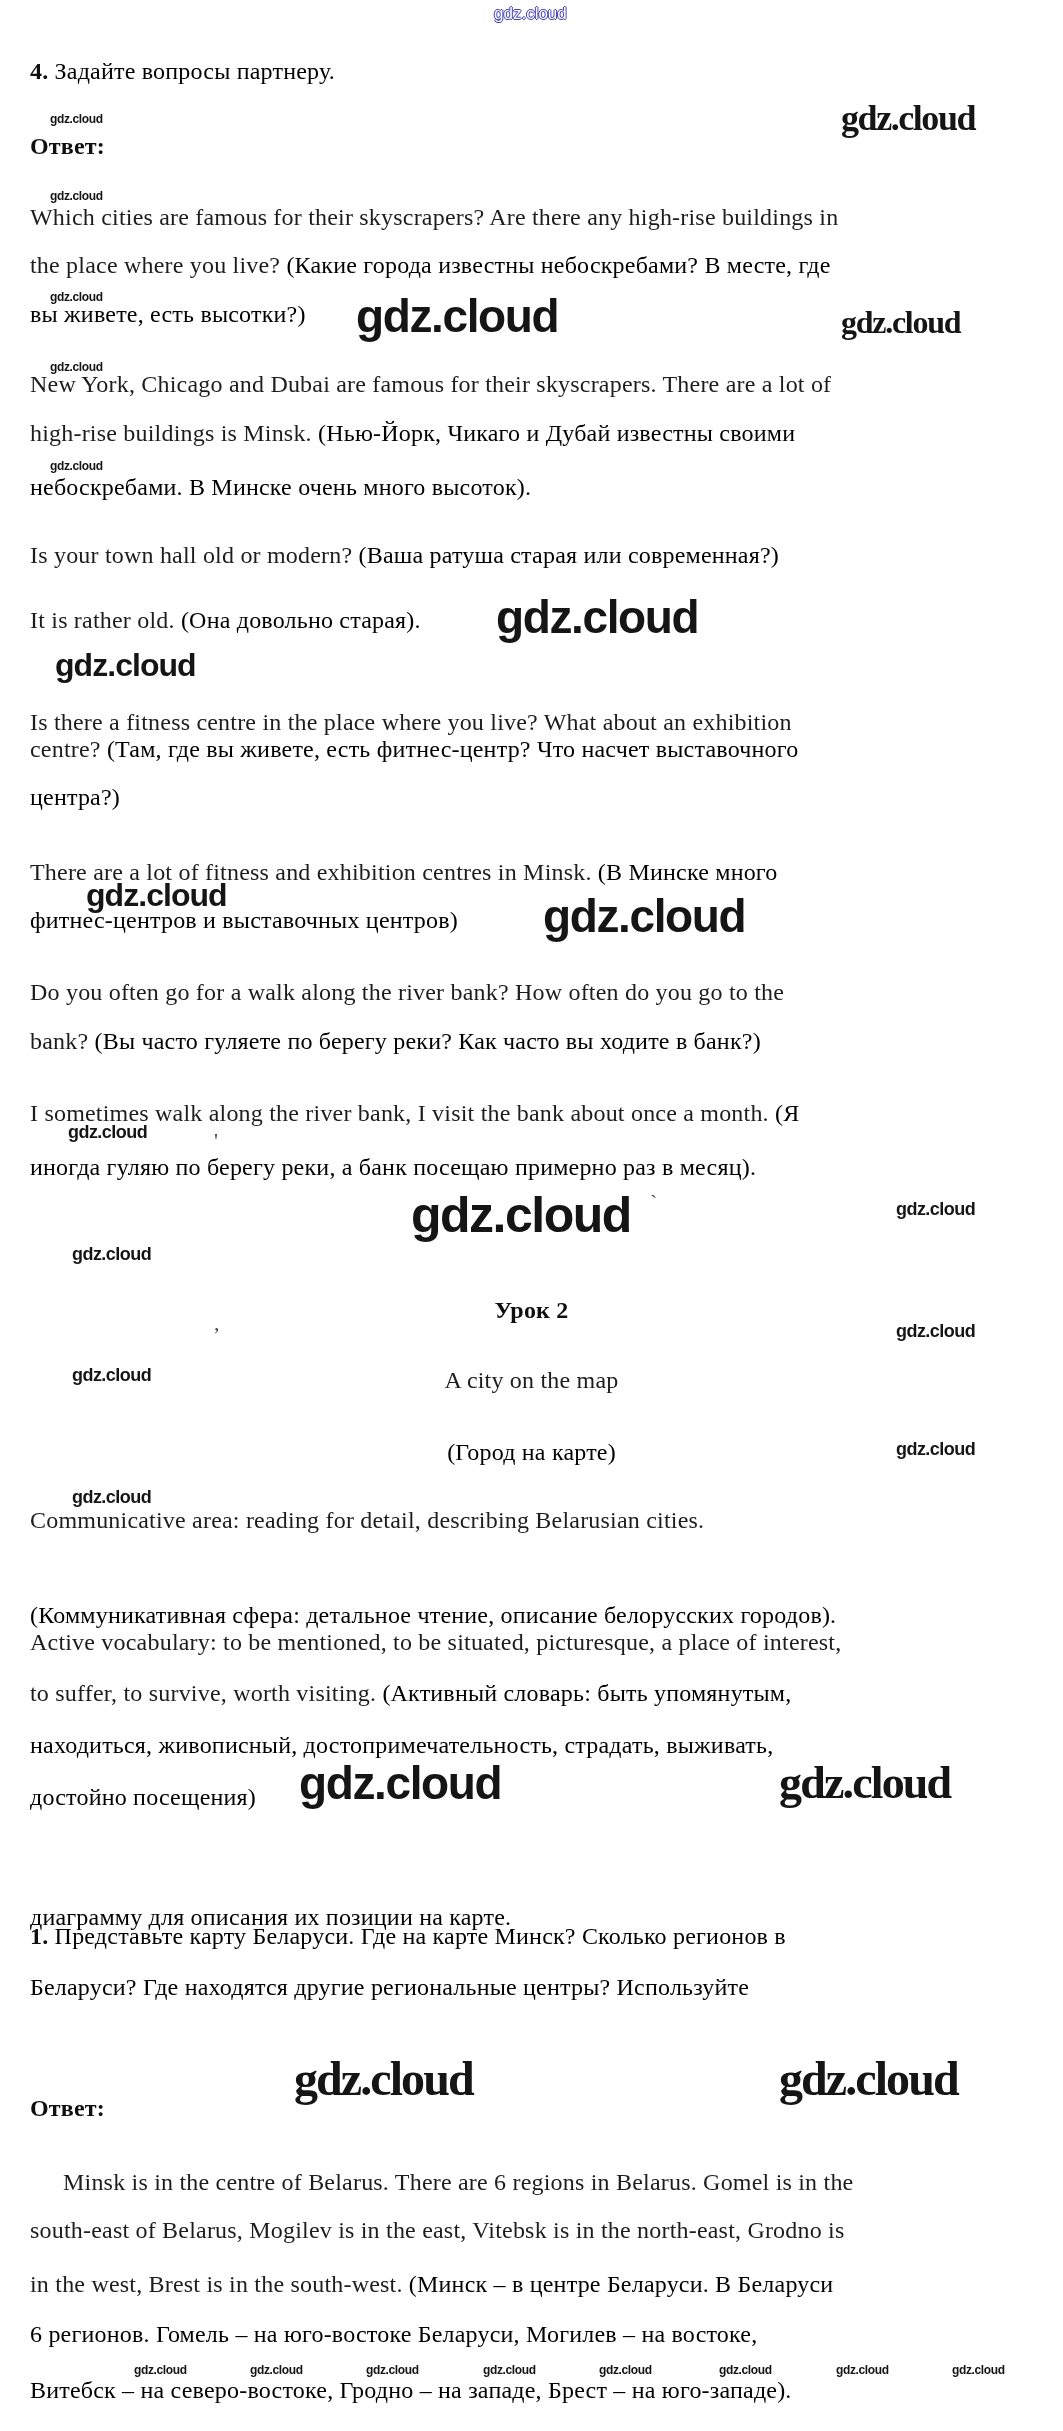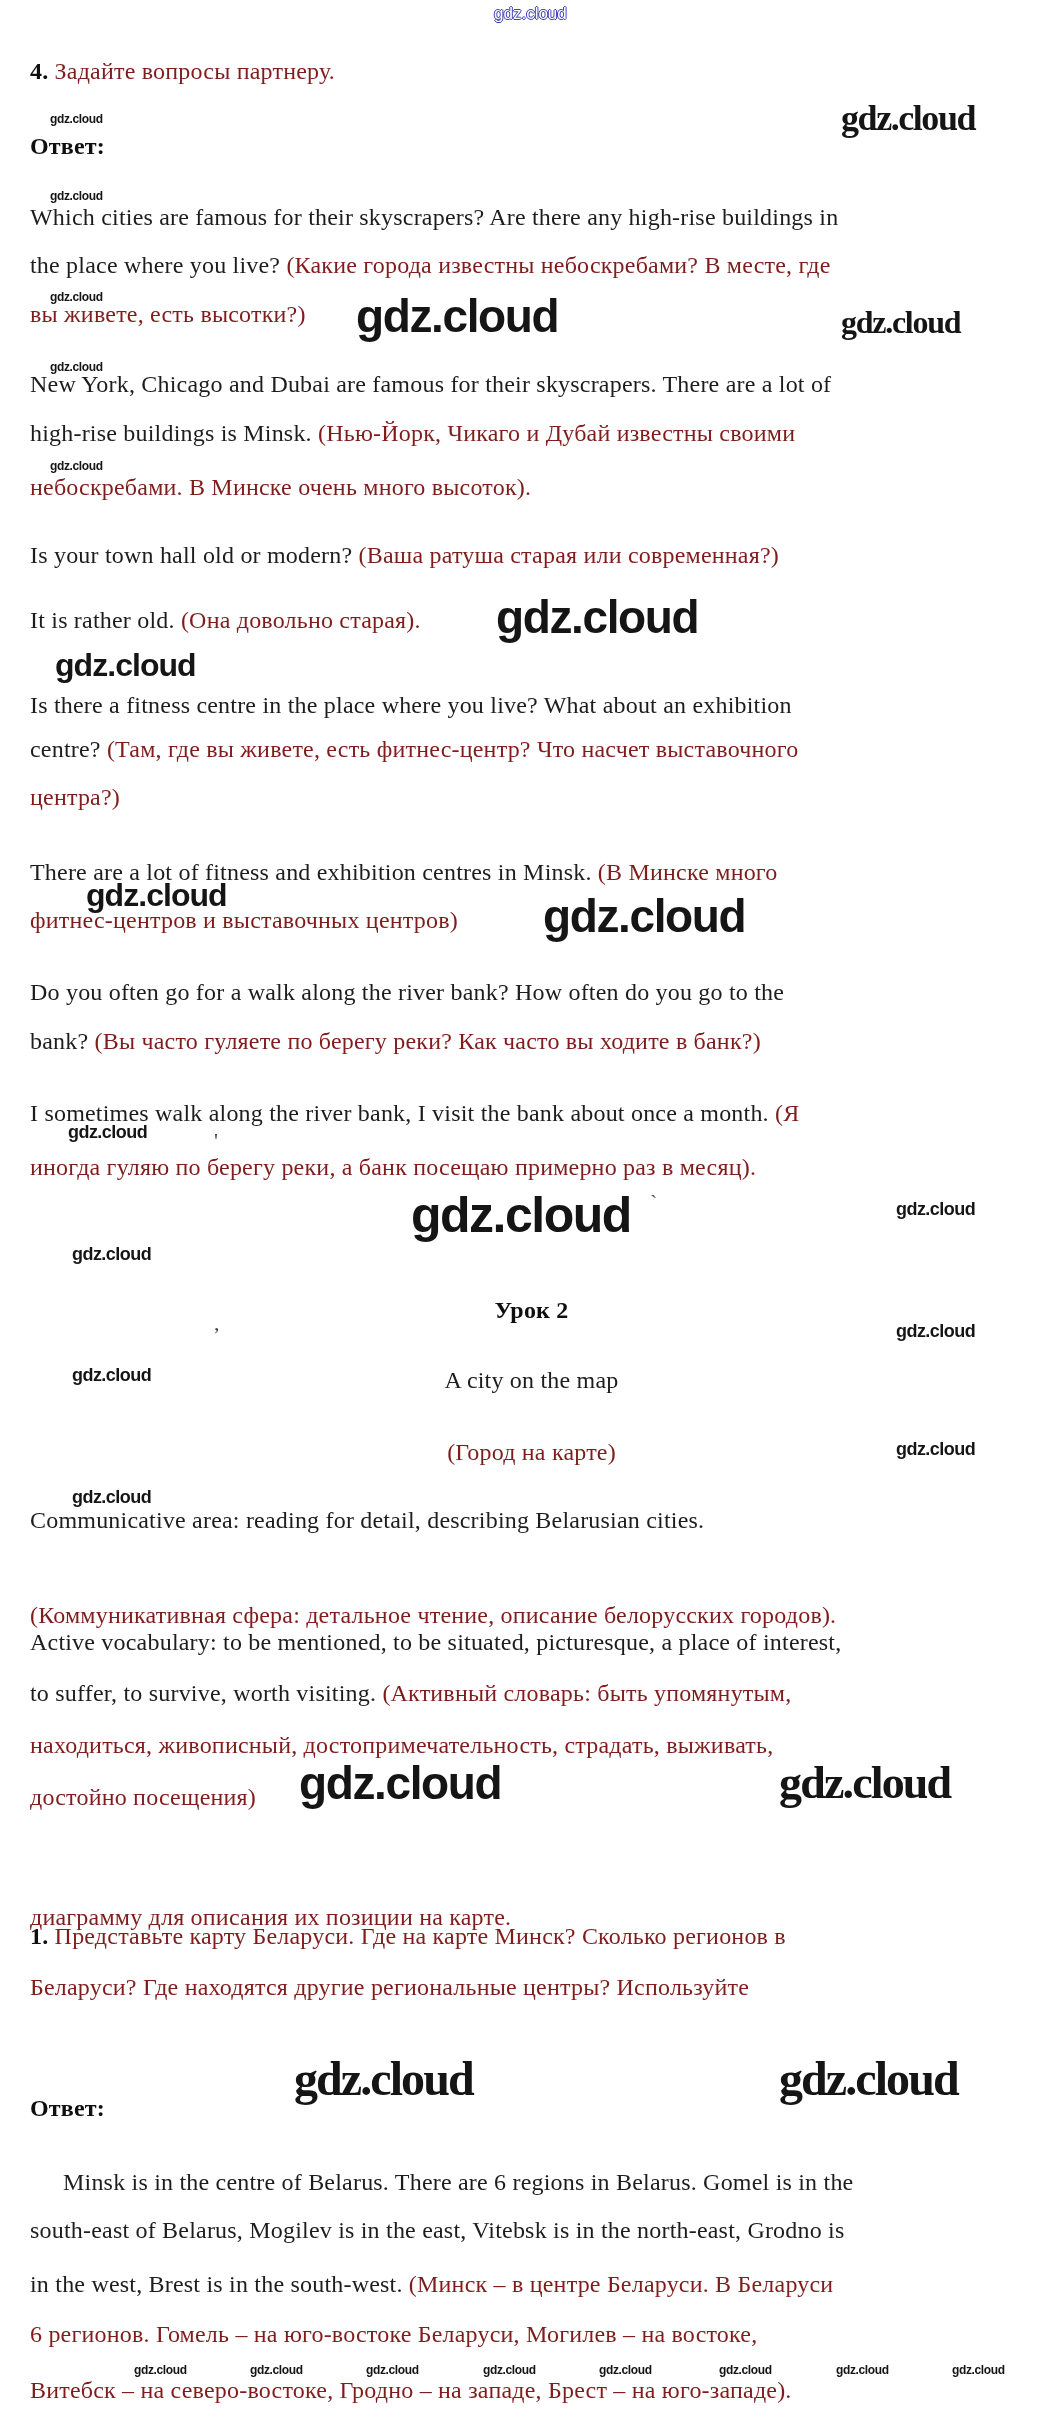--- a/index.html
+++ b/index.html
@@ -20,21 +20,21 @@
     letter-spacing: 0.2px;
     color: #1d1d1d;
   }
   .line.center {
     left: 0;
     right: 0;
     text-align: center;
   }
   .pre { font-weight: 700; color: #0f0f0f; }
   .en  { color: #1d1d1d; }
-  .ru  { color: #7f1d1d; }
+  .ru  { color: #000000; }
   .wm {
     position: absolute;
     font-family: "Liberation Sans", sans-serif;
     font-weight: 600;
     color: #151515;
     line-height: 1;
     white-space: nowrap;
     letter-spacing: -0.03em;
   }
   .wm-serif {
@@ -62,21 +62,21 @@
     <div class="line" style="top: 57px;"><span class="pre">4.</span><span class="ru"> Задайте вопросы партнеру.</span></div>
     <div class="line" style="top: 132px;"><span class="pre">Ответ:</span></div>
     <div class="line" style="top: 203px;"><span class="en">Which cities are famous for their skyscrapers? Are there any high-rise buildings in</span></div>
     <div class="line" style="top: 251px;"><span class="en">the place where you live? </span><span class="ru">(Какие города известны небоскребами? В месте, где</span></div>
     <div class="line" style="top: 300px;"><span class="ru">вы живете, есть высотки?)</span></div>
     <div class="line" style="top: 370px;"><span class="en">New York, Chicago and Dubai are famous for their skyscrapers. There are a lot of</span></div>
     <div class="line" style="top: 419px;"><span class="en">high-rise buildings is Minsk. </span><span class="ru">(Нью-Йорк, Чикаго и Дубай известны своими</span></div>
     <div class="line" style="top: 473px;"><span class="ru">небоскребами. В Минске очень много высоток).</span></div>
     <div class="line" style="top: 541px;"><span class="en">Is your town hall old or modern? </span><span class="ru">(Ваша ратуша старая или современная?)</span></div>
     <div class="line" style="top: 606px;"><span class="en">It is rather old. </span><span class="ru">(Она довольно старая).</span></div>
-    <div class="line" style="top: 691px; font-family: Liberation Serif, serif;"><span class="en">Is there a fitness centre in the place where you live? What about an exhibition</span></div>
+    <div class="line" style="top: 708px; font-family: Liberation Serif, serif;"><span class="en">Is there a fitness centre in the place where you live? What about an exhibition</span></div>
     <div class="line" style="top: 735px;"><span class="en">centre? </span><span class="ru">(Там, где вы живете, есть фитнес-центр? Что насчет выставочного</span></div>
     <div class="line" style="top: 783px; font-family: Liberation Serif, serif;"><span class="ru">центра?)</span></div>
     <div class="line" style="top: 858px;"><span class="en">There are a lot of fitness and exhibition centres in Minsk. </span><span class="ru">(В Минске много</span></div>
     <div class="line" style="top: 906px;"><span class="ru">фитнес-центров и выставочных центров)</span></div>
     <div class="line" style="top: 1027px;"><span class="en">bank? </span><span class="ru">(Вы часто гуляете по берегу реки? Как часто вы ходите в банк?)</span></div>
     <div class="line" style="top: 978px;"><span class="en">Do you often go for a walk along the river bank? How often do you go to the</span></div>
     <div class="line" style="top: 1099px;"><span class="en">I sometimes walk along the river bank, I visit the bank about once a month. </span><span class="ru">(Я</span></div>
     <div class="line" style="top: 1153px;"><span class="ru">иногда гуляю по берегу реки, а банк посещаю примерно раз в месяц).</span></div>
     <div class="line center" style="top: 1296px;"><span class="pre">Урок 2</span></div>
     <div class="line center" style="top: 1366px;"><span class="en">A city on the map</span></div>

